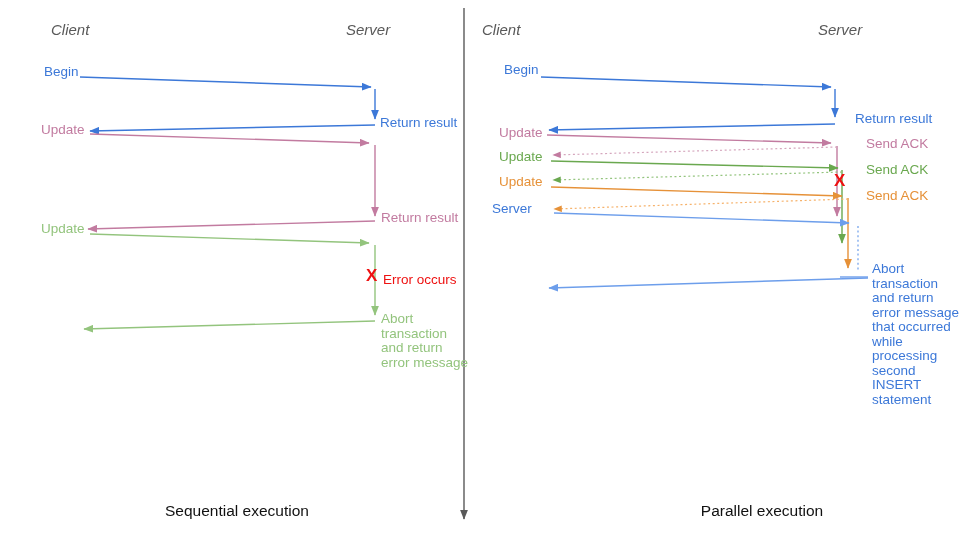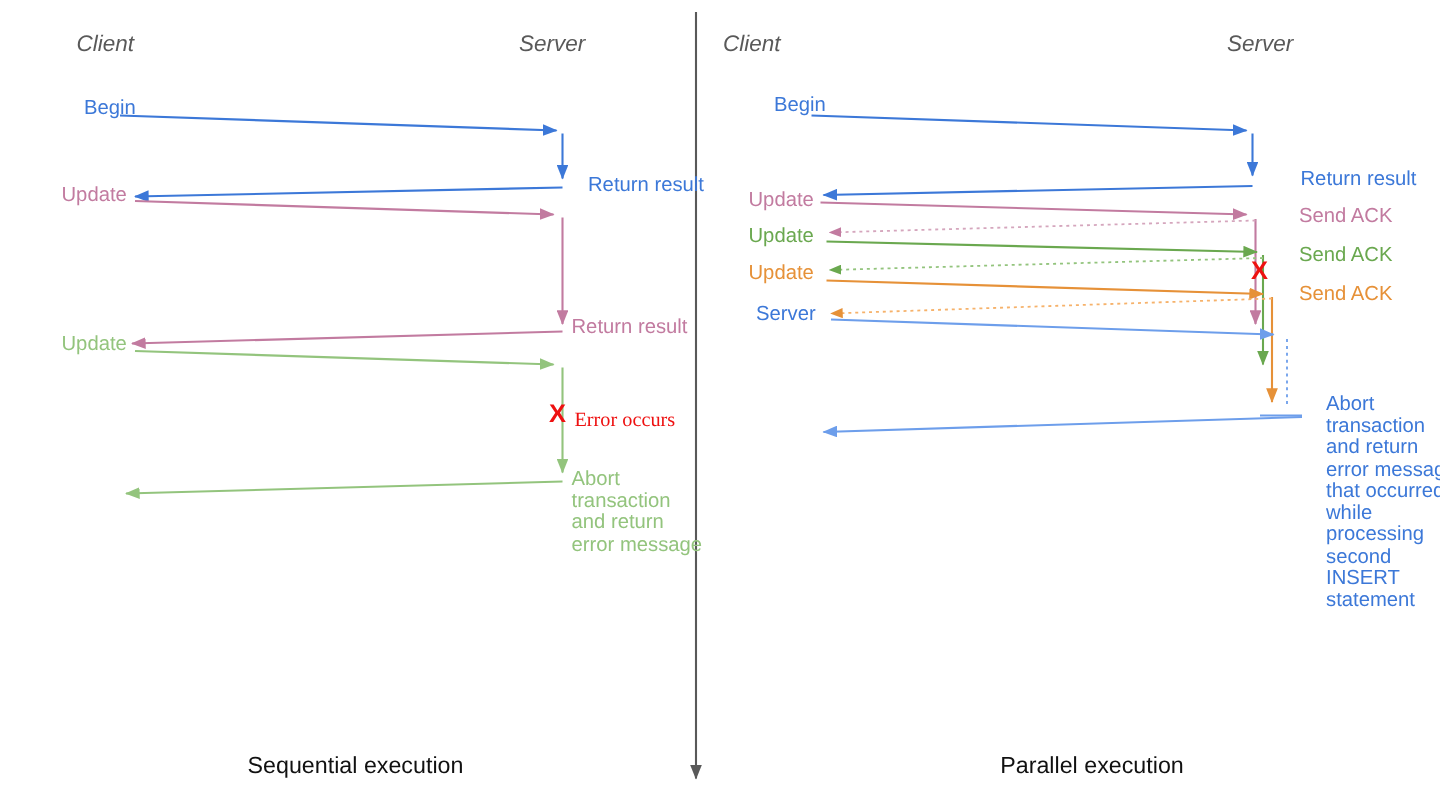--- a/index.html
+++ b/index.html
@@ -3,26 +3,26 @@
 <meta charset="utf-8">
 <style>
   html,body{margin:0;padding:0;background:#fff;}
   .stage{position:relative;width:960px;height:520px;background:#fff;overflow:hidden;
          font-family:"Liberation Sans",sans-serif;}
   svg.wires{position:absolute;left:0;top:0;}
   .lbl{position:absolute;font-size:13.5px;line-height:14.5px;white-space:pre-line;}
   .hdr{font-size:15px;font-style:italic;color:#595959;}
   .ttl{font-size:15.5px;color:#111;text-align:center;width:220px;}
   .xmark{font-size:17px;font-weight:700;color:var(--c-red);}
-  .c-blue{color:var(--c-blue);margin-left:12px;}
+  .c-blue{color:var(--c-blue);}
   .c-pink{color:var(--c-pink);}
   .c-green{color:var(--c-green);}
   .c-glight{color:var(--c-green-light);}
   .c-orange{color:var(--c-orange);}
-  .c-red{color:var(--c-red);font-family:Liberation Serif, serif;}
+  .c-red{color:var(--c-red);}
   .c-axis{color:#15803d;}
   .s-blue{stroke:var(--c-blue);}
   .s-lblue{stroke:var(--c-light-blue);}
   .s-pink{stroke:var(--c-pink);}
   .s-plight{stroke:var(--c-pink-light);}
   .s-green{stroke:var(--c-green);}
   .s-glight{stroke:var(--c-green-light);}
   .s-orange{stroke:var(--c-orange);}
   .s-olight{stroke:var(--c-orange-light);}
   .s-axis{stroke:var(--c-axis);}
@@ -122,16 +122,16 @@
   <div class="lbl c-blue" style="left:872px;top:262px;width:100px">Abort
 transaction
 and return
 error message
 that occurred
 while
 processing
 second
 INSERT
 statement</div>
-  <div class="lbl ttl" style="left:618px;top:504px">Parallel execution</div>
+  <div class="lbl ttl" style="left:652px;top:504px">Parallel execution</div>
 
   <div class="lbl c-axis" style="left:449px;top:524px">Time</div>
 </div>
 
 </body></html>

